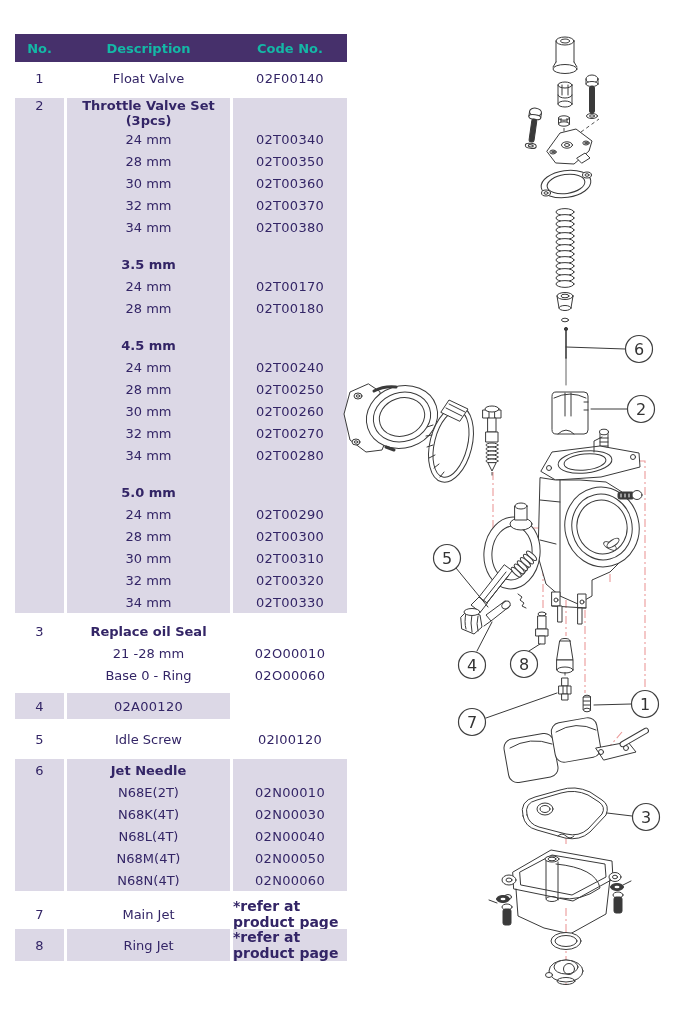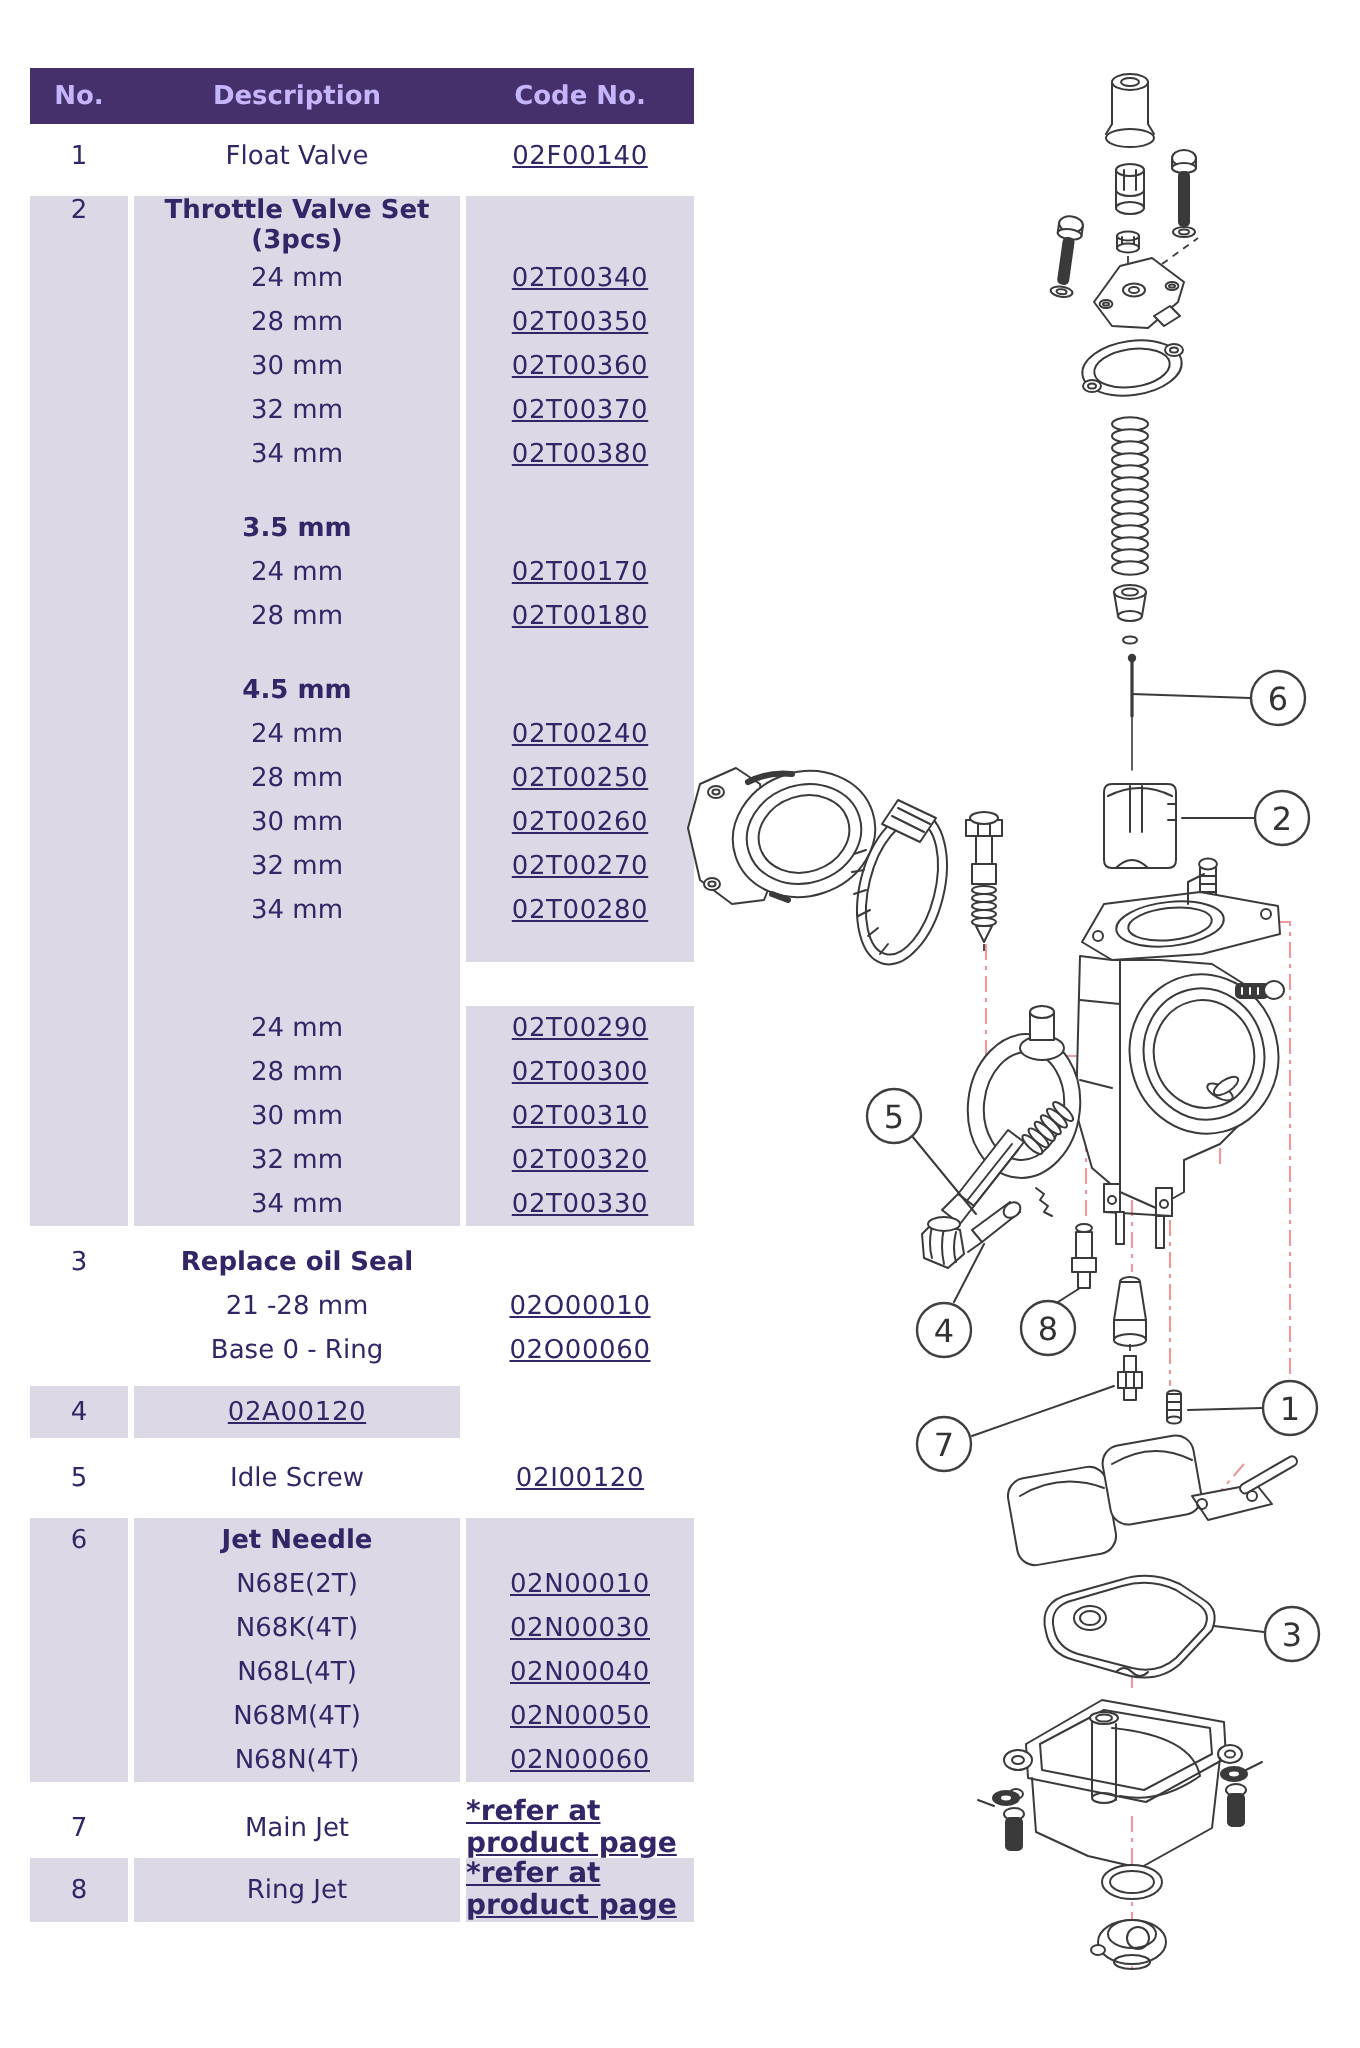--- a/index.html
+++ b/index.html
@@ -3,29 +3,29 @@
 <meta charset="utf-8">
 <style>
   :root{
     --hdr:#46306b; --shade:#dcd8e6; --txt:#332566; --line:#3a3a3a; --red:#ec9a9a;
   }
   html,body{margin:0;padding:0;background:#fff;}
   .page{position:relative;width:680px;height:1024px;background:#fff;overflow:hidden;
         font-family:"DejaVu Sans","Liberation Sans",sans-serif;color:var(--txt);}
   .parts-table{position:absolute;left:15px;top:34px;width:332px;}
   .thead{display:grid;grid-template-columns:49px 163px 114px;column-gap:3px;height:28px;
-         background:var(--hdr);color:#c4b5fd;font-weight:bold;font-size:13px;align-items:center;}
+         background:var(--hdr);color:#14b8a6;font-weight:bold;font-size:13px;align-items:center;}
   .thead span{text-align:center;}
   .row{padding:3px 0 4px;}
   .line{display:grid;grid-template-columns:49px 163px 114px;column-gap:3px;height:22px;}
   .line.spacer{height:15px;}
   .cell{display:flex;align-items:center;justify-content:center;font-size:13px;height:100%;}
   .shade .cell{background:var(--shade);}
   .line.bold .c2{font-weight:bold;}
-  .c3{letter-spacing:.3px;text-decoration:underline;}
+  .c3{letter-spacing:.3px;}
   .c3.small{font-size:14px;font-weight:bold;letter-spacing:0;}
   .diagram{position:absolute;left:0;top:0;width:680px;height:1024px;}
   .ln{fill:none;stroke:var(--line);stroke-width:1;stroke-linecap:round;stroke-linejoin:round;}
   .wh{fill:#fff;stroke:var(--line);stroke-width:1;stroke-linecap:round;stroke-linejoin:round;}
   .dk{fill:var(--line);stroke:var(--line);stroke-width:1;}
   .red{fill:none;stroke:var(--red);stroke-width:1.1;stroke-dasharray:8 3 2 3;}
   .dot{fill:none;stroke:var(--line);stroke-width:.9;stroke-dasharray:3.5 3;}
   .callout-circle{fill:#fff;stroke:#3f3f3f;stroke-width:1.2;}
   .callout-text{font-family:"DejaVu Sans","Liberation Sans",sans-serif;font-size:16px;fill:#333;}
 </style>
@@ -139,20 +139,21 @@
             <div class="cell c2">34 mm</div>
             <div class="cell c3">02T00280</div>
           </div>
           <div class="line spacer">
             <div class="cell c1"></div>
             <div class="cell c2"></div>
             <div class="cell c3"></div>
           </div>
           <div class="line bold">
             <div class="cell c1"></div>
+            <div class="cell c2">5.0 mm</div>
             <div class="cell c3"></div>
           </div>
           <div class="line">
             <div class="cell c1"></div>
             <div class="cell c2">24 mm</div>
             <div class="cell c3">02T00290</div>
           </div>
           <div class="line">
             <div class="cell c1"></div>
             <div class="cell c2">28 mm</div>

